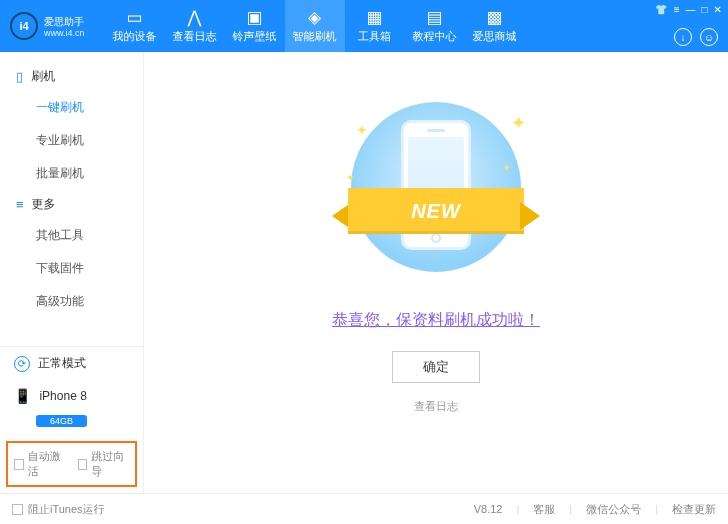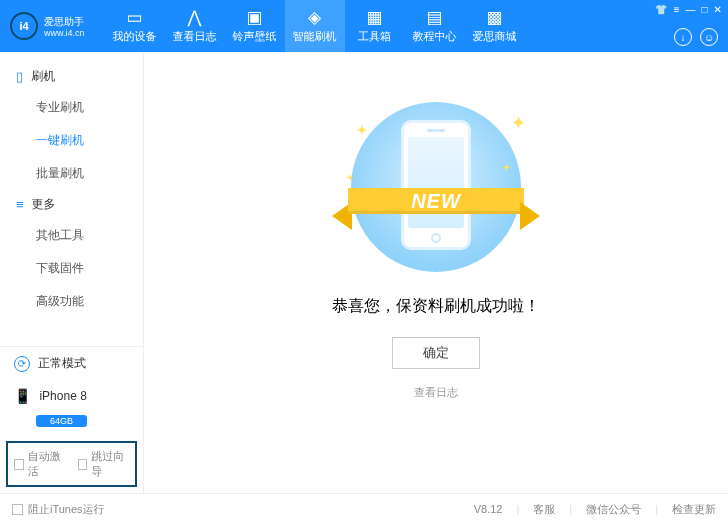--- a/index.html
+++ b/index.html
@@ -24,37 +24,37 @@
   .side-group .gicon { color: #1a8cff; font-size: 13px; }
   .side-item { padding: 8px 16px 8px 36px; font-size: 12px; color: #555; cursor: pointer; }
   .side-item.active { color: #1a8cff; }
   .side-bottom { border-top: 1px solid #eee; }
   .mode-box, .device-box { padding: 8px 14px; display: flex; align-items: center; gap: 8px; font-size: 12px; }
   .mode-box .micon { width: 16px; height: 16px; border-radius: 50%; border: 1.5px solid #1a8cff; color: #1a8cff; display:flex;align-items:center;justify-content:center;font-size:10px;}
   .device-box { flex-direction: column; align-items: flex-start; padding-bottom: 10px; }
   .device-row { display:flex; align-items:center; gap:8px;}
   .device-box .dicon { color:#1a8cff; font-size:14px; }
   .storage-badge { background:#1a8cff; color:#fff; font-size:9px; padding:1px 14px; border-radius:3px; margin-left:22px; margin-top:3px;}
-  .checks-row { border: 2px solid #0c4a6e; margin: 4px 6px 6px 6px; padding: 6px 6px; display: flex; gap: 12px; align-items: center; font-size: 11px; color: #888; }
+  .checks-row { border: 2px solid #f97316; margin: 4px 6px 6px 6px; padding: 6px 6px; display: flex; gap: 12px; align-items: center; font-size: 11px; color: #888; }
   .chk { display: flex; align-items: center; gap: 4px; cursor: pointer; }
   .chk .box { width:11px;height:11px;border:1px solid #bbb; background:#fff; }
   .main { flex: 1; position: relative; display: flex; flex-direction: column; align-items: center; }
   .hero { margin-top: 50px; width: 220px; height: 170px; position: relative; }
   .circle-bg { width:170px;height:170px;border-radius:50%;background:radial-gradient(circle at 50% 45%, #d8f0ff 0%, #8fd2fa 70%); position:absolute; left:25px; top:0;}
   .spark { position:absolute; color:#ffe15a; font-size:14px;}
   .phone { width:70px; height:130px; background:#fff; border:3px solid #e0f3ff; border-radius:10px; position:absolute; left:75px; top:18px; display:flex; flex-direction:column; align-items:center; padding-top:6px;}
   .phone .speaker{width:18px;height:3px;background:#cfe9fb;border-radius:2px;}
   .phone .screen{flex:1; width:56px; margin:5px 0; background:linear-gradient(#eaf6ff,#d4eefe); border-radius:3px;}
   .phone .home{width:10px;height:10px;border:2px solid #cfe9fb;border-radius:50%; margin-bottom:4px;}
   .ribbon { position:absolute; left:0; top:78px; width:220px; height:54px; }
-  .ribbon-body { position:absolute; left:22px; top:8px; width:176px; height:26px; background:#ffcc33; display:flex; align-items:center; justify-content:center; color:#fff; font-weight:bold; font-size:20px; font-style:italic; letter-spacing:1px; box-shadow: inset 0 -3px 0 rgba(0,0,0,.08);}
+  .ribbon-body { position:absolute; left:22px; top:8px; width:176px; height:46px; background:#ffcc33; display:flex; align-items:center; justify-content:center; color:#fff; font-weight:bold; font-size:20px; font-style:italic; letter-spacing:1px; box-shadow: inset 0 -3px 0 rgba(0,0,0,.08);}
   .ribbon-left,.ribbon-right{position:absolute;top:22px;width:0;height:0;border-top:14px solid transparent;border-bottom:14px solid transparent;}
   .ribbon-left{left:6px;border-right:20px solid #f0b400;}
   .ribbon-right{right:6px;border-left:20px solid #f0b400;}
-  .success-text { margin-top: 24px; font-size: 16px; color: #000000; }
+  .success-text { margin-top: 38px; font-size: 16px; color: #8b5cf6; text-decoration: underline; }
   .ok-btn { margin-top: 20px; padding: 6px 30px; border:1px solid #ccc; background:#fff; font-size:13px; color:#444; cursor:pointer; }
   .view-log { margin-top: 16px; font-size: 11px; color: #999; cursor: pointer; }
   .statusbar { height: 31px; border-top: 1px solid #eee; display: flex; align-items: center; padding: 0 12px; font-size: 11px; color: #888; }
   .statusbar .sb-left { display:flex; align-items:center; gap:5px; }
   .statusbar .sb-left .box{width:11px;height:11px;border:1px solid #bbb;}
   .statusbar .sb-right { margin-left:auto; display:flex; gap:14px; align-items:center; }
   .sep { color:#ddd; }
 </style>
 </head>
 <body>
@@ -110,22 +110,22 @@
   </div>
 </div>
 
 <div class="body">
   <div class="sidebar">
     <div class="side-scroll">
       <div class="side-group">
           <span class="gicon">▯</span>
           <span>刷机</span>
         </div>
+      <div class="side-item active">一键刷机</div>
       <div class="side-item">专业刷机</div>
-      <div class="side-item active">一键刷机</div>
       <div class="side-item">批量刷机</div>
       <div class="side-group">
           <span class="gicon">≡</span>
           <span>更多</span>
         </div>
       <div class="side-item">其他工具</div>
       <div class="side-item">下载固件</div>
       <div class="side-item">高级功能</div>
     </div>
     <div class="side-bottom">

